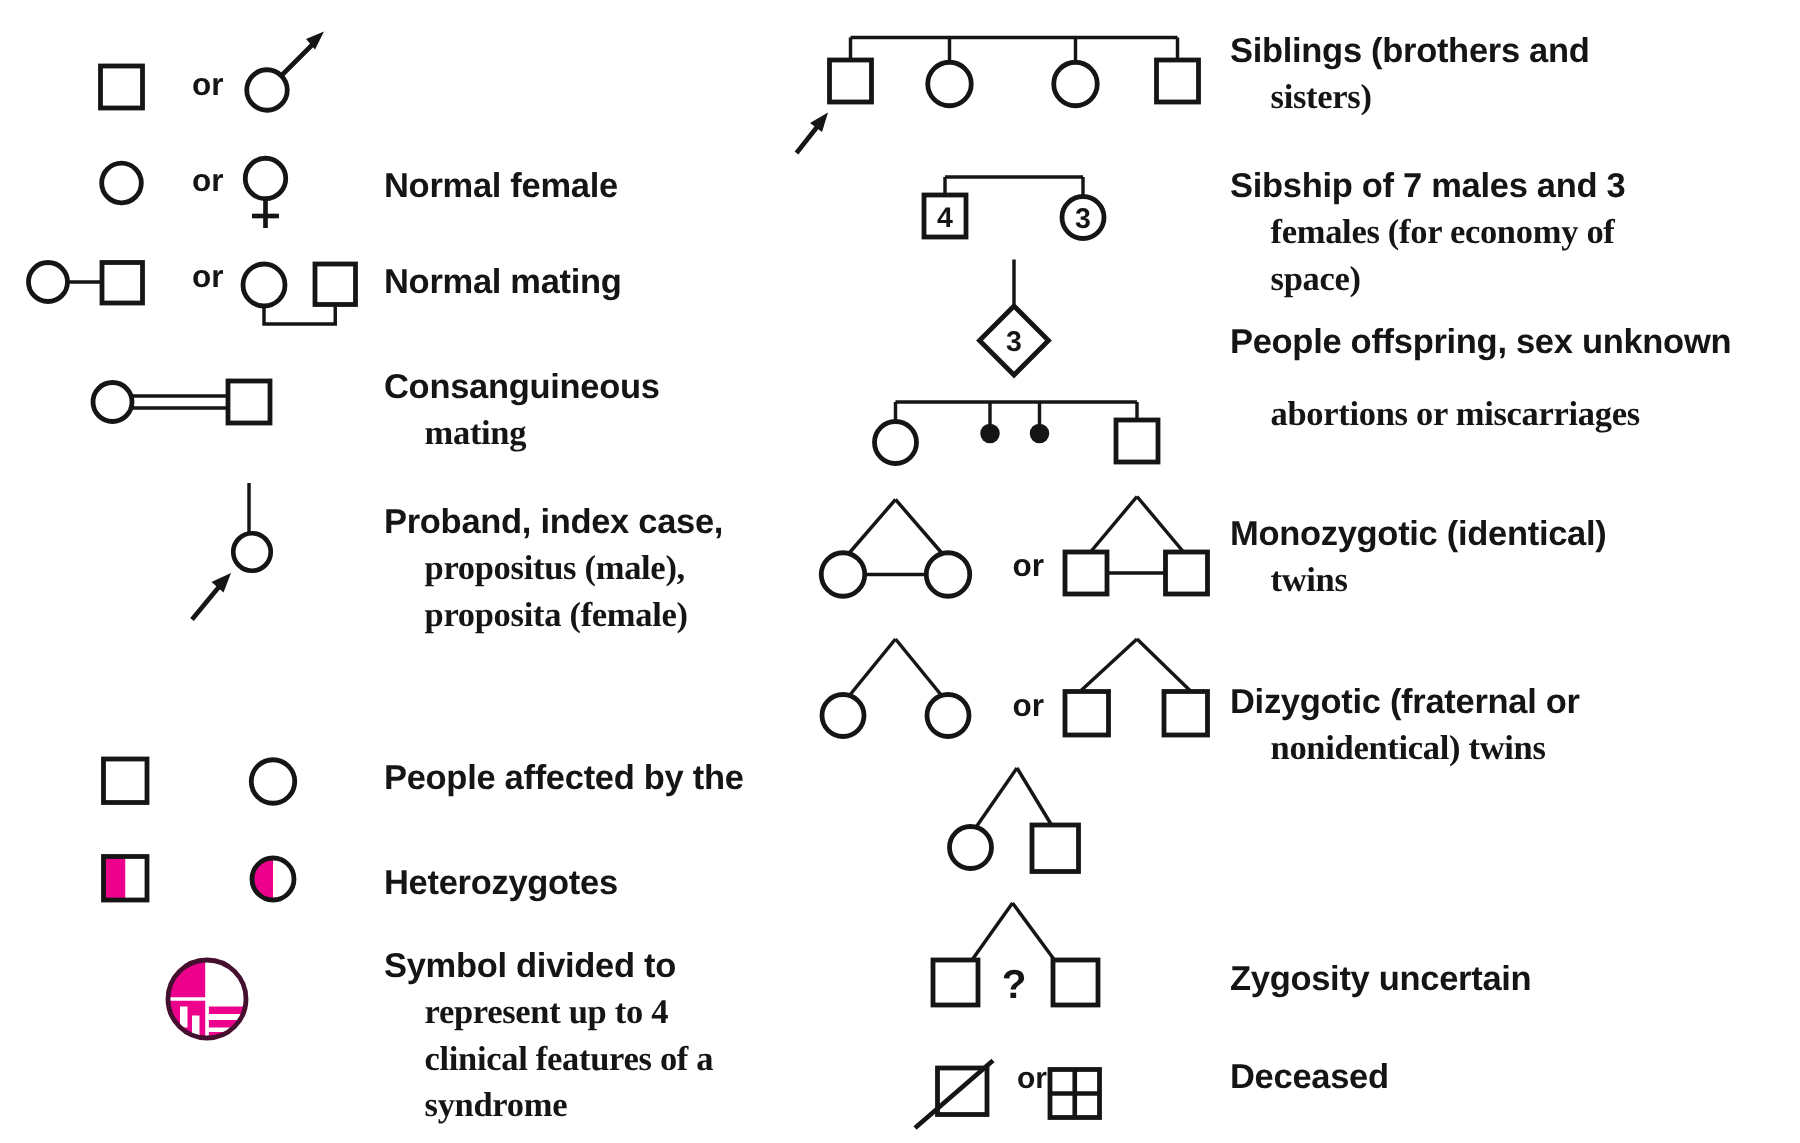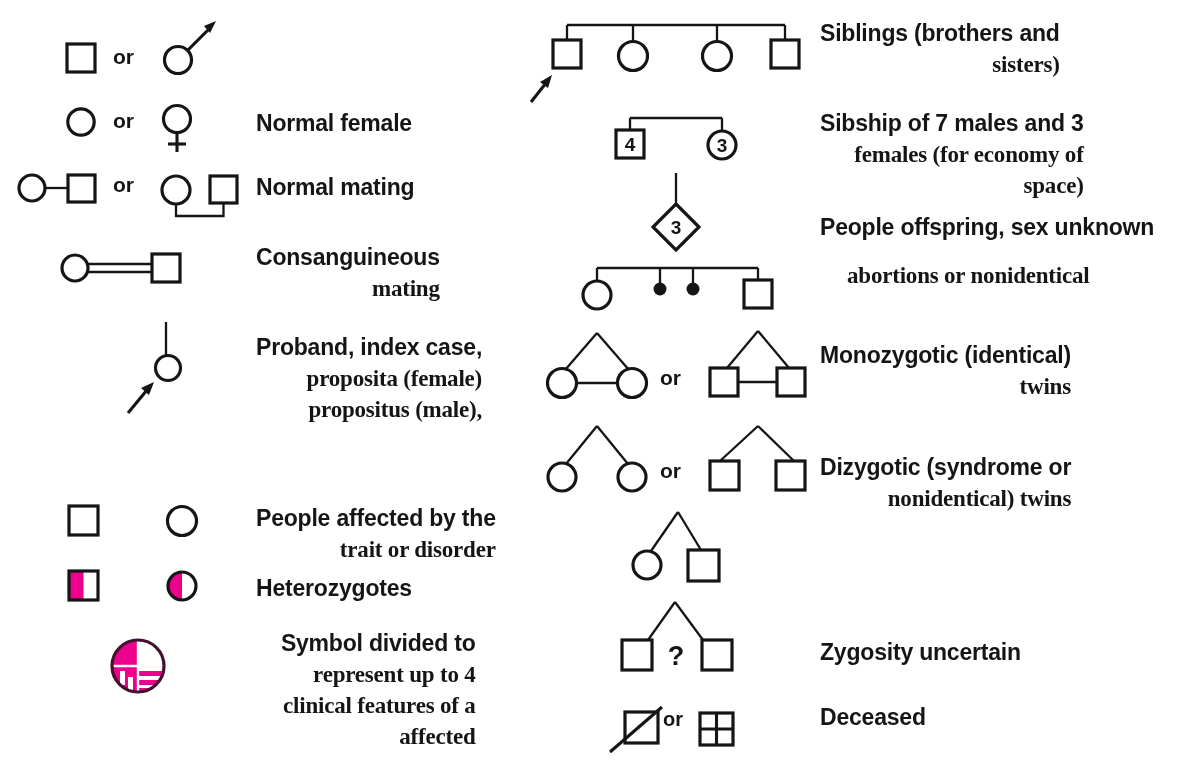--- a/index.html
+++ b/index.html
@@ -8,23 +8,23 @@
     font-family:"Liberation Sans","DejaVu Sans",sans-serif;color:#151515;
   }
   .sym{position:absolute;overflow:visible;}
   .s{stroke:#151515;fill:none;stroke-width:3.2;}
   .thin{stroke:#151515;fill:none;stroke-width:2.3;}
   .thick{stroke:#151515;fill:none;stroke-width:3.1;}
   .head{fill:#151515;stroke:none;}
   .pinkfill{fill:#EC008C;stroke:none;}
   .whitefill{fill:#ffffff;stroke:none;}
   .lab{position:absolute;font-size:23px;font-weight:700;letter-spacing:-0.2px;}
-  .ln{line-height:31px;white-space:nowrap;text-align:right;}
+  .ln{line-height:31px;white-space:nowrap;}
   .ind{margin-left:27px;font-family:Liberation Serif, serif;}
-  .or{position:absolute;font-size:21px;font-weight:700;white-space:nowrap;}
+  .or{position:absolute;font-size:21px;font-weight:700;white-space:nowrap;margin-left:15px;}
   .symnum{font-family:"Liberation Sans","DejaVu Sans",sans-serif;font-size:19px;font-weight:700;fill:#151515;stroke:none;}
   .qmark{font-family:"Liberation Sans","DejaVu Sans",sans-serif;font-size:27px;font-weight:700;fill:#151515;stroke:none;}
 </style>
 </head>
 <body>
 
 <div id="canvas">
 
   <svg class="sym" style="left:64px;top:41px" width="34" height="34">
     <rect class="s" x="3" y="3" width="28" height="28"></rect>
@@ -76,31 +76,30 @@
   </div>
 
   <svg class="sym" style="left:118px;top:318px" width="84" height="102">
     <line class="thin" x1="48" y1="4" x2="48" y2="37"></line>
     <circle class="thick" cx="50" cy="50" r="12.5"></circle>
     <line class="thick" x1="10" y1="95" x2="29" y2="72"></line>
     <polygon class="head" points="36,64 31,77 23,70"></polygon>
   </svg>
   <div class="lab" style="left:256px;top:332px">
     <div class="ln">Proband, index case,</div>
+    <div class="ln ind">propositus (male),</div>
     <div class="ln ind">proposita (female)</div>
-    <div class="ln ind">propositus (male),</div>
   </div>
 
   <svg class="sym" style="left:64px;top:501px" width="142" height="42">
     <rect class="s" x="5" y="5" width="29" height="29" fill="#EC008C"></rect>
     <circle class="s" cx="118" cy="20" r="14.5" fill="#EC008C"></circle>
   </svg>
   <div class="lab" style="left:256px;top:503px">
     <div class="ln">People affected by the</div>
-    <div class="ln ind">trait or disorder</div>
   </div>
 
   <svg class="sym" style="left:64px;top:566px" width="142" height="42">
     <rect class="whitefill" x="5" y="5" width="29" height="29"></rect>
     <rect class="pinkfill" x="5" y="5" width="14.5" height="29"></rect>
     <rect class="s" x="5" y="5" width="29" height="29"></rect>
     <path class="pinkfill" d="M118,6 A14,14 0 0 0 118,34 Z"></path>
     <circle class="s" cx="118" cy="20" r="14"></circle>
   </svg>
   <div class="lab" style="left:256px;top:573px">
@@ -129,21 +128,21 @@
       <rect class="pinkfill" x="31" y="52" width="24" height="4"></rect>
     </g>
     <line x1="30" y1="4" x2="30" y2="56" stroke="#ffffff" stroke-width="2.4"></line>
     <line x1="4" y1="30" x2="56" y2="30" stroke="#ffffff" stroke-width="2.4"></line>
     <circle cx="30" cy="30" r="26" fill="none" stroke="#45102f" stroke-width="3.2"></circle>
   </svg>
   <div class="lab" style="left:256px;top:628px">
     <div class="ln">Symbol divided to</div>
     <div class="ln ind">represent up to 4</div>
     <div class="ln ind">clinical features of a</div>
-    <div class="ln ind">affected</div>
+    <div class="ln ind">syndrome</div>
   </div>
 
   <svg class="sym" style="left:525px;top:12px" width="292" height="96">
     <line class="thin" x1="42" y1="13" x2="260" y2="13"></line>
     <line class="thin" x1="42" y1="13" x2="42" y2="28"></line>
     <line class="thin" x1="108" y1="13" x2="108" y2="29"></line>
     <line class="thin" x1="192" y1="13" x2="192" y2="29"></line>
     <line class="thin" x1="260" y1="13" x2="260" y2="28"></line>
     <rect class="s" x="28" y="28" width="28" height="28"></rect>
     <circle class="s" cx="108" cy="44" r="14.5"></circle>
@@ -186,21 +185,21 @@
     <line class="thin" x1="24" y1="12" x2="24" y2="25"></line>
     <line class="thin" x1="87" y1="12" x2="87" y2="27"></line>
     <line class="thin" x1="120" y1="12" x2="120" y2="27"></line>
     <line class="thin" x1="185" y1="12" x2="185" y2="24"></line>
     <circle class="s" cx="24" cy="39" r="14"></circle>
     <circle class="head" cx="87" cy="33" r="6.5"></circle>
     <circle class="head" cx="120" cy="33" r="6.5"></circle>
     <rect class="s" x="171" y="24" width="28" height="28"></rect>
   </svg>
   <div class="lab" style="left:820px;top:260px">
-    <div class="ln ind">abortions or nonidentical</div>
+    <div class="ln ind">abortions or miscarriages</div>
   </div>
 
   <svg class="sym" style="left:535px;top:325px" width="282" height="80">
     <line class="thin" x1="62" y1="8" x2="30" y2="45"></line>
     <line class="thin" x1="62" y1="8" x2="94" y2="45"></line>
     <circle class="s" cx="27" cy="58" r="14.5"></circle>
     <circle class="s" cx="97" cy="58" r="14.5"></circle>
     <line class="thin" x1="42" y1="58" x2="82" y2="58"></line>
     <line class="thin" x1="223" y1="6" x2="192" y2="43"></line>
     <line class="thin" x1="223" y1="6" x2="254" y2="43"></line>
@@ -219,21 +218,21 @@
     <line class="thin" x1="62" y1="6" x2="93" y2="44"></line>
     <circle class="s" cx="27" cy="57" r="14"></circle>
     <circle class="s" cx="97" cy="57" r="14"></circle>
     <line class="thin" x1="223" y1="6" x2="185" y2="41"></line>
     <line class="thin" x1="223" y1="6" x2="259" y2="41"></line>
     <rect class="s" x="175" y="41" width="29" height="29"></rect>
     <rect class="s" x="241" y="41" width="29" height="29"></rect>
   </svg>
   <span class="or" style="left:660px;top:459px">or</span>
   <div class="lab" style="left:820px;top:452px">
-    <div class="ln">Dizygotic (syndrome or</div>
+    <div class="ln">Dizygotic (fraternal or</div>
     <div class="ln ind">nonidentical) twins</div>
   </div>
 
   <svg class="sym" style="left:618px;top:503px" width="120" height="86">
     <line class="thin" x1="60" y1="9" x2="33" y2="48"></line>
     <line class="thin" x1="60" y1="9" x2="83" y2="47"></line>
     <circle class="s" cx="29" cy="62" r="14"></circle>
     <rect class="s" x="70" y="47" width="31" height="31"></rect>
   </svg>
 

